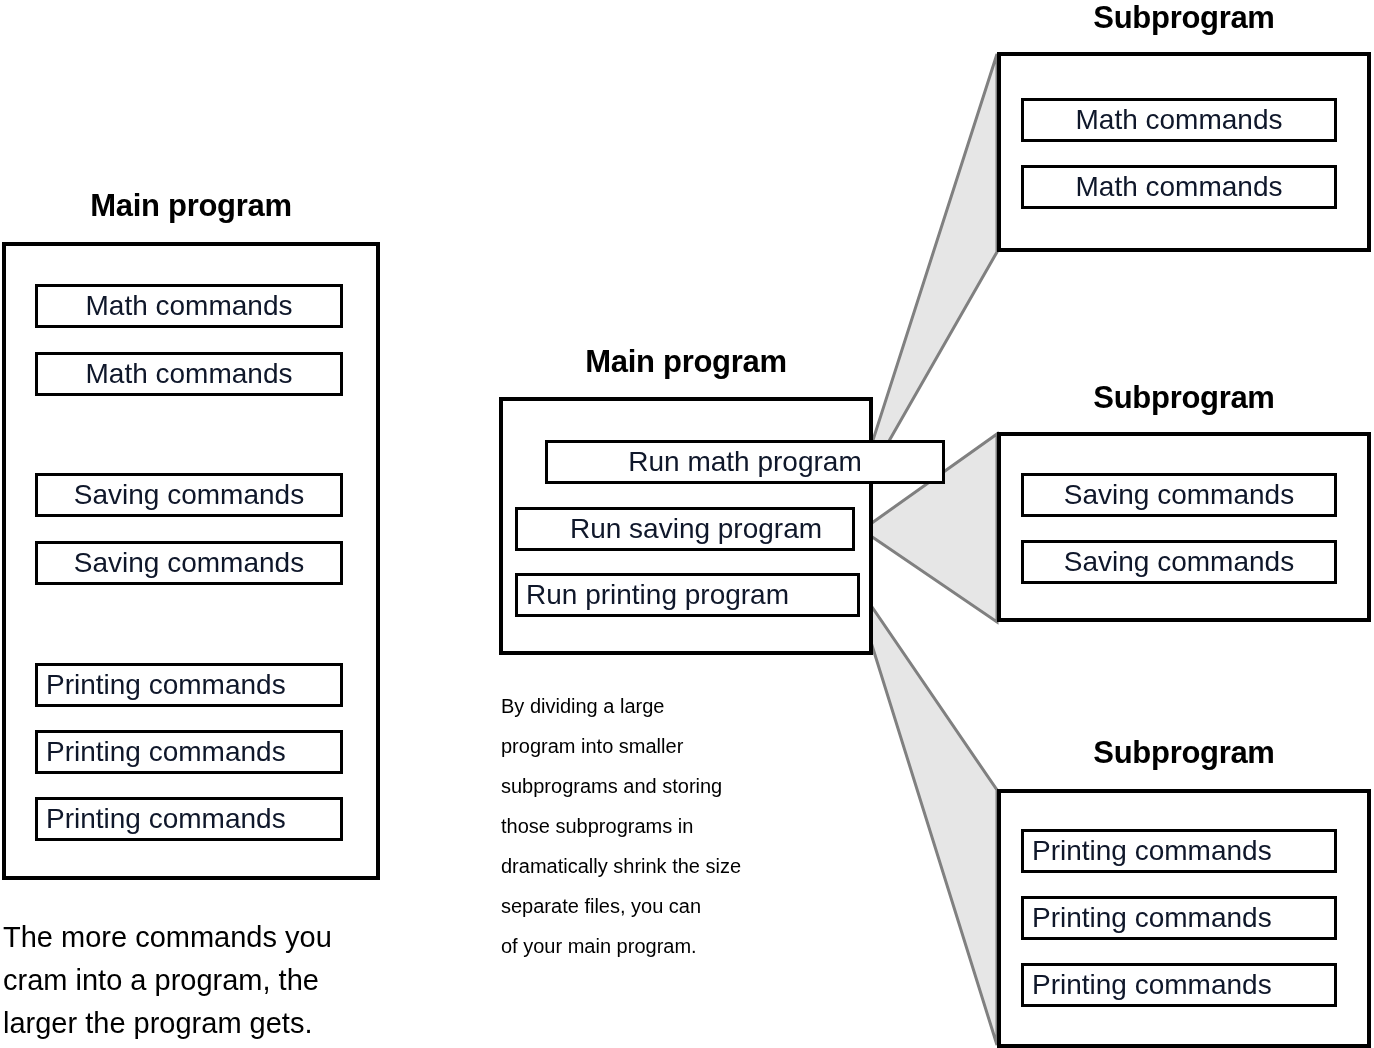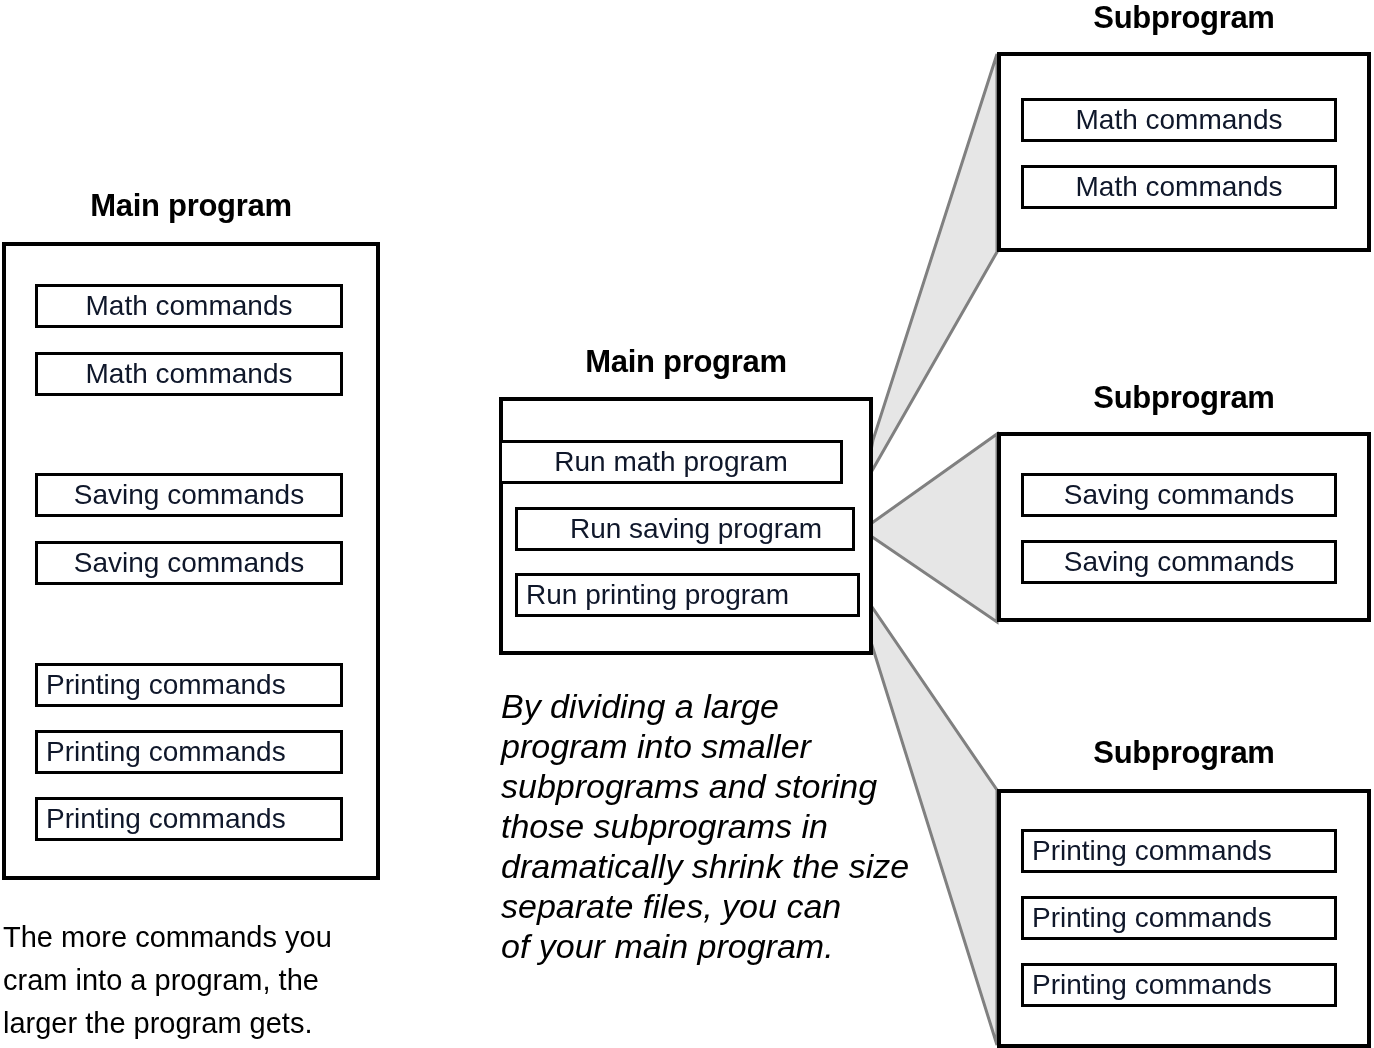--- a/index.html
+++ b/index.html
@@ -94,25 +94,25 @@
   <div class="caption" style="left:3px; top:916px; width:390px; font-size:29px; line-height:43px;">
     <div>The more commands you</div>
     <div>cram into a program, the</div>
     <div>larger the program gets.</div>
   </div>
 
   <div class="panel-title" style="left:499px; top:344px; width:374px; font-size:31px;">Main program</div>
 
   <div class="panel" style="left:499px; top:397px; width:374px; height:258px;"></div>
 
-  <div class="cmd" style="left:499px; top:440px; width:344px; height:44px; font-size:28px; z-index:5;">Run math program</div>
+  <div class="cmd" style="left:545px; top:440px; width:400px; height:44px; font-size:28px; z-index:5;">Run math program</div>
   <div class="cmd" style="left:515px; top:507px; width:340px; height:44px; font-size:28px; z-index:5;padding-left:22px;">Run saving program</div>
   <div class="cmd left-align" style="left:515px; top:573px; width:345px; height:44px; font-size:28px; z-index:5;">Run printing program</div>
 
-  <div class="caption" style="left:501px; top:686px; width:430px; font-size:34px; line-height:40px;font-style:italic;">
+  <div class="caption" style="left:501px; top:686px; width:430px; font-size:20px; line-height:40px;">
     <div>By dividing a large</div>
     <div>program into smaller</div>
     <div>subprograms and storing</div>
     <div>those subprograms in</div>
     <div>dramatically shrink the size</div>
     <div>separate files, you can</div>
     <div>of your main program.</div>
   </div>
 
   <div class="panel-title" style="left:997px; top:0px; width:374px; font-size:31px;">Subprogram</div>

